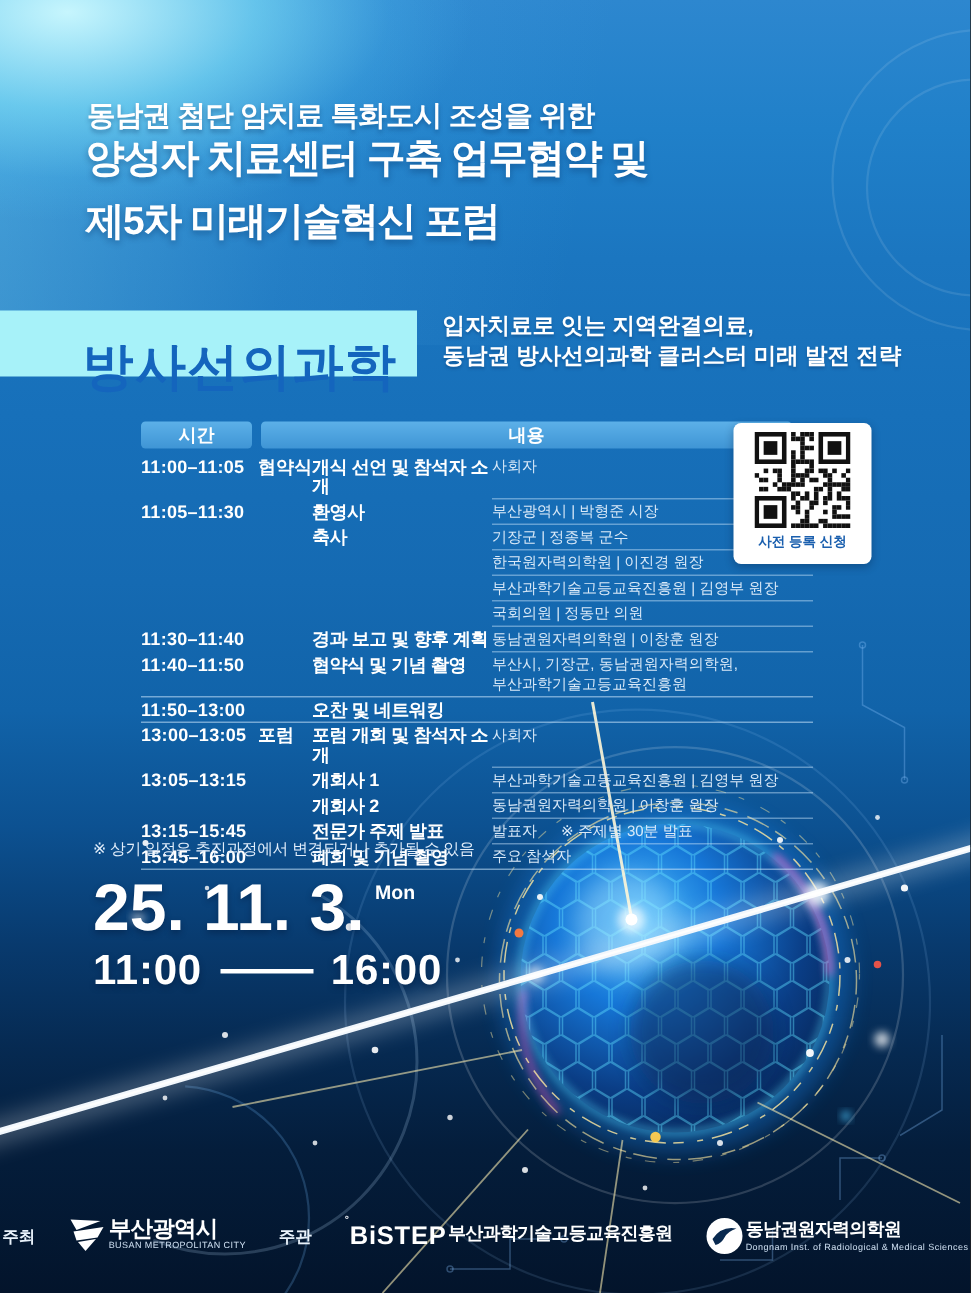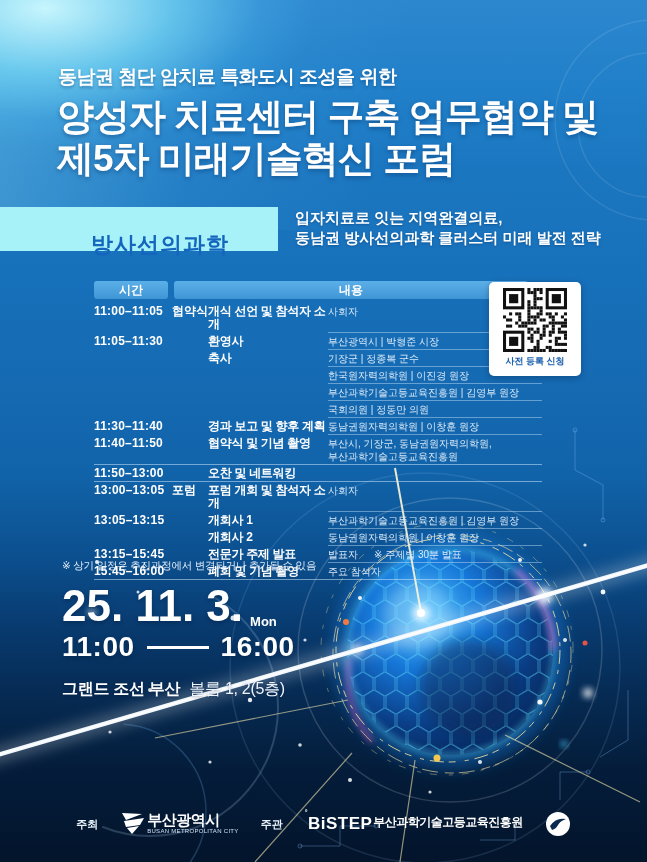--- a/index.html
+++ b/index.html
@@ -9,27 +9,27 @@
   #headerlight{position:absolute;left:0;top:0;width:647px;height:230px;pointer-events:none;
     background:
       radial-gradient(ellipse 330px 170px at 45px 8px, rgba(205,250,255,.95), rgba(130,228,250,.6) 38%, rgba(80,190,240,.22) 65%, transparent 82%),
       linear-gradient(100deg, rgba(140,225,250,.35) 0%, rgba(90,180,235,.15) 32%, transparent 60%);}
   svg.deco{position:absolute;left:0;top:0;z-index:1;}
   .content{position:absolute;inset:0;z-index:2;}
 
   
   .eyebrow{position:absolute;left:58px;top:64px;font-size:19px;font-weight:800;color:#ffffff;
     letter-spacing:-0.5px;text-shadow:0 2px 3px rgba(0,40,90,.35);}
-  .title{position:absolute;left:57px;top:96px;font-size:37px;font-weight:800;color:#ffffff;
+  .title{position:absolute;left:57px;top:84px;font-size:26px;font-weight:800;color:#ffffff;
     line-height:42px;letter-spacing:-1px;text-shadow:0 2px 4px rgba(0,40,90,.4);}
 
   
   .badge{position:absolute;left:0;top:207px;width:278px;height:44px;background:#a7f2f9;
     display:flex;align-items:center;justify-content:center;padding-left:42px;}
-  .badge span{font-size:22px;font-weight:800;color:#1465bd;letter-spacing:1px;margin-top:32px;}
+  .badge span{font-size:34px;font-weight:800;color:#1465bd;letter-spacing:1px;margin-top:32px;}
   .tagline{position:absolute;left:295px;top:208px;font-size:15px;font-weight:700;color:#ffffff;
     line-height:20px;text-shadow:0 1px 2px rgba(0,40,90,.35);}
 
   
   .table{position:absolute;left:62px;top:281px;width:448px;margin-left:32px;}
   .chips{display:flex;gap:6px;width:434px;margin-bottom:4px;}
   .chip{background:linear-gradient(180deg,#5cb0e8,#3f95d5);border-radius:3px;height:18px;
     display:flex;align-items:center;justify-content:center;font-size:12px;font-weight:800;color:#fff;}
   .chip-time{width:74px;}
   .chip-content{flex:1;}
@@ -48,21 +48,21 @@
 
   
   .qr-box{position:absolute;left:489px;top:282px;width:92px;height:94px;background:#ffffff;
     border-radius:5px;display:flex;flex-direction:column;align-items:center;padding-top:6px;
     box-shadow:0 2px 6px rgba(0,20,50,.3);}
   .qr-box svg{width:64px;height:64px;}
   .qr-label{font-size:9px;font-weight:800;color:#1a5fae;margin-top:3px;}
 
   
   .when{position:absolute;left:62px;top:583px;color:#fff;}
-  .date-line{display:flex;align-items:flex-end;}
+  .date-line{display:flex;align-items:flex-start;}
   .date-big{font-size:44px;font-weight:800;letter-spacing:0px;line-height:46px;
     text-shadow:0 2px 4px rgba(0,20,50,.4);}
   .date-day{font-size:13px;font-weight:700;margin:4px 0 0 7px;}
   .time-line{display:flex;align-items:center;margin-top:2px;font-size:28px;font-weight:700;
     letter-spacing:.5px;text-shadow:0 2px 4px rgba(0,20,50,.4);}
   .time-dash{width:62px;height:3px;background:#ffffff;margin:0 12px;}
   .venue{margin-top:16px;font-size:16px;letter-spacing:-.3px;text-shadow:0 1px 3px rgba(0,20,50,.4);}
   .venue .v-bold{font-weight:800;color:#ffffff;}
   .venue .v-rest{font-weight:400;color:#eef5fd;margin-left:5px;}
 
@@ -508,24 +508,20 @@
     <div class="when">
       <div class="date-line">
         <span class="date-big">25. 11. 3.</span>
         <span class="date-day">Mon</span>
       </div>
       <div class="time-line">
         <span>11:00</span>
         <span class="time-dash"></span>
         <span>16:00</span>
       </div>
-      <div class="venue">
-        <span class="v-bold">그랜드 조선 부산</span>
-        <span class="v-rest">볼룸 1, 2(5층)</span>
-      </div>
     </div>
 
     <div class="footer">
       <span class="f-label">주최</span>
       <div class="f-org">
         <svg width="26" height="24" viewBox="0 0 26 24">
           <g fill="#ffffff">
             <polygon points="2,1 22,2 6,8"></polygon>
             <polygon points="4,9 24,6 20,13 6,15"></polygon>
             <polygon points="7,16 19,14 12,22"></polygon>
@@ -539,17 +535,21 @@
       <span class="f-label">주관</span>
       <div class="f-org">
         <span class="bistep-word"><sup>°</sup><span>BiSTEP</span></span>
         <span class="f-name-sm">부산과학기술고등교육진흥원</span>
       </div>
       <div class="f-org">
         <svg width="26" height="26" viewBox="0 0 26 26">
           <circle cx="13" cy="13" r="12" fill="#ffffff"></circle>
           <path d="M5 15 Q11 6 21 8 Q15 10 13 14 Q11 18 7 19 Z" fill="#0a2a50"></path>
         </svg>
+        <div class="f-col">
+          <span class="f-name-sm">동남권원자력의학원</span>
+          <span class="f-sub">Dongnam Inst. of Radiological &amp; Medical Sciences</span>
+        </div>
       </div>
     </div>
   </div>
 
 </div>
 
 </body></html>

